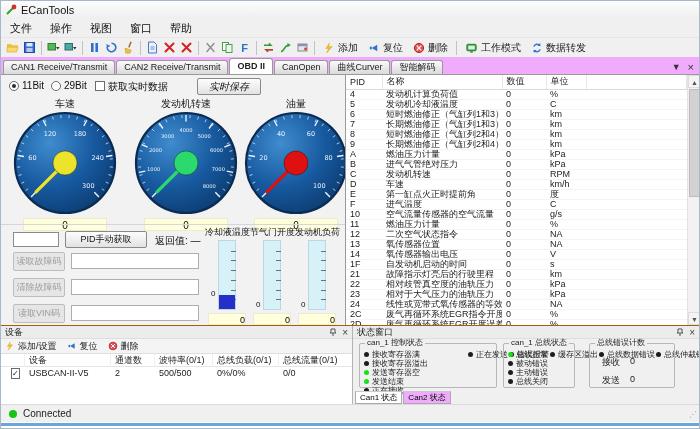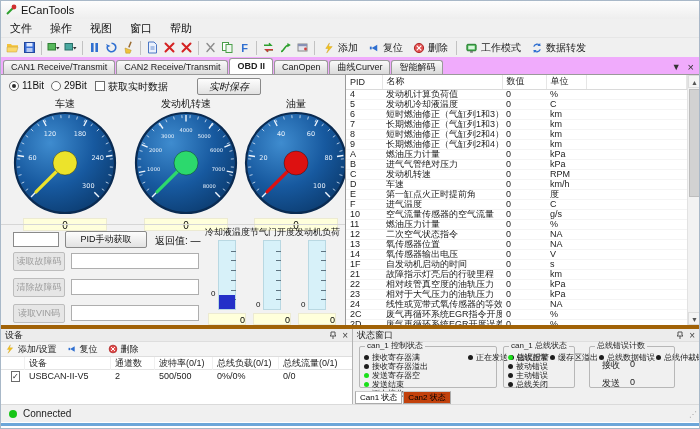--- a/index.html
+++ b/index.html
@@ -56,42 +56,42 @@
   .right-pane { position:absolute; top:0; left:344px; width:356px; bottom:0; background:#fff; border-left:1px solid #9a9a9a; display:flex; }
   .pid-table-wrap { flex:1; overflow:hidden; }
   table.pid { border-collapse:collapse; table-layout:fixed; width:100%; }
   table.pid th { font-size:9px; font-weight:normal; text-align:left; height:14px; padding-left:4px; border-right:1px solid #e6e6e6; border-bottom:1px solid #dadada; color:#222; white-space:nowrap; }
   table.pid td { font-size:9px; height:9px; line-height:9px; padding:0 0 0 4px; border-bottom:1px solid #f4f4f4; color:#222; white-space:nowrap; overflow:hidden; }
   .scrollbar { width:14px; position:relative; background:#f2f2f2; border-left:1px solid #e2e2e2; }
   .sb-btn { position:absolute; left:0; right:0; height:13px; text-align:center; font-size:7px; line-height:13px; color:#555; background:#f4f4f4; border:1px solid #ddd; }
   .sb-thumb { position:absolute; top:14px; left:1px; right:1px; height:108px; background:#d2d2d2; border:1px solid #bdbdbd; }
 
   
-  .docks { position:absolute; top:324px; left:0; right:0; height:79px; background:#f0f0f0; border-top:4px solid #a16207; }
+  .docks { position:absolute; top:324px; left:0; right:0; height:79px; background:#f0f0f0; border-top:1px solid #a16207; }
   .device-panel { position:absolute; left:0; top:0; bottom:0; width:352px; border-right:1px solid #b3b3b3; }
   .status-panel { position:absolute; left:352px; top:0; bottom:0; right:0; }
   .panel-title { height:13px; display:flex; align-items:center; padding:0 4px; font-size:9px; color:#222; background:#ececec; border-bottom:1px solid #dedede; }
   .panel-title .sp { flex:1; }
   .ptool { display:flex; align-items:center; gap:5px; }
   .device-toolbar { height:15px; display:flex; align-items:center; gap:3px; padding-left:4px; font-size:9px; color:#222; background:#f4f4f4; border-bottom:1px solid #dedede; }
   .device-table { position:absolute; top:28px; left:0; right:0; bottom:0; background:#fff; }
   .dt-head,.dt-row { display:flex; height:13px; font-size:9px; color:#222; align-items:center; }
   .dt-head { border-bottom:1px solid #e4e4e4; }
   .dt-cell { padding-left:4px; border-right:1px solid #f0f0f0; height:13px; line-height:13px; white-space:nowrap; overflow:hidden; }
   .cbx { width:9px; height:9px; border:1px solid #6b6b6b; background:#fff; margin-left:6px; font-size:8px; line-height:8px; text-align:center; color:#222; }
 
   .status-content { position:absolute; top:13px; left:0; right:0; bottom:13px; }
   .grp { position:absolute; top:4px; bottom:3px; border:1px solid #b7b7b7; border-radius:2px; }
   .grp-title { position:absolute; top:-5px; left:5px; background:#f0f0f0; padding:0 2px; font-size:8px; line-height:8px; white-space:nowrap; color:#222; }
   .grp-cols { display:flex; gap:2px; padding:6px 2px 0 4px; }
   .grp-item { display:flex; align-items:center; gap:3px; height:8px; font-size:8px; white-space:nowrap; color:#1a1a1a; }
   .led { width:5px; height:5px; border-radius:50%; flex:none; }
   .cnt-row { display:flex; gap:10px; font-size:9px; color:#1a1a1a; padding-left:12px; }
   .status-tabs { position:absolute; left:2px; bottom:0; height:13px; display:flex; }
-  .stab { font-size:8px; line-height:11px; padding:0 4px; border:1px solid #ababab; border-top:1px solid #c9c9c9; background:#c2410c; margin-right:1px; white-space:nowrap; }
+  .stab { font-size:8px; line-height:11px; padding:0 4px; border:1px solid #ababab; border-top:1px solid #c9c9c9; background:#f0abfc; margin-right:1px; white-space:nowrap; }
   .stab.active { background:#fff; }
 
   
   .statusbar { position:absolute; top:403px; left:0; right:0; height:18px; background:#f0f0f0; border-top:1px solid #dadada; display:flex; align-items:center; gap:6px; padding-left:8px; font-size:10px; color:#222; }
   .status-dot { width:8px; height:8px; border-radius:50%; background:#17c517; }
   .grip { position:absolute; right:2px; top:409px; font-size:8px; color:#999; }
   .bottom-strip { position:absolute; top:421px; left:0; right:0; height:8px; background:#fff; }
   .bottom-line { position:absolute; top:1px; left:0; right:0; height:3px; background:#6ca6d9; }
 
   svg { display:block; }

